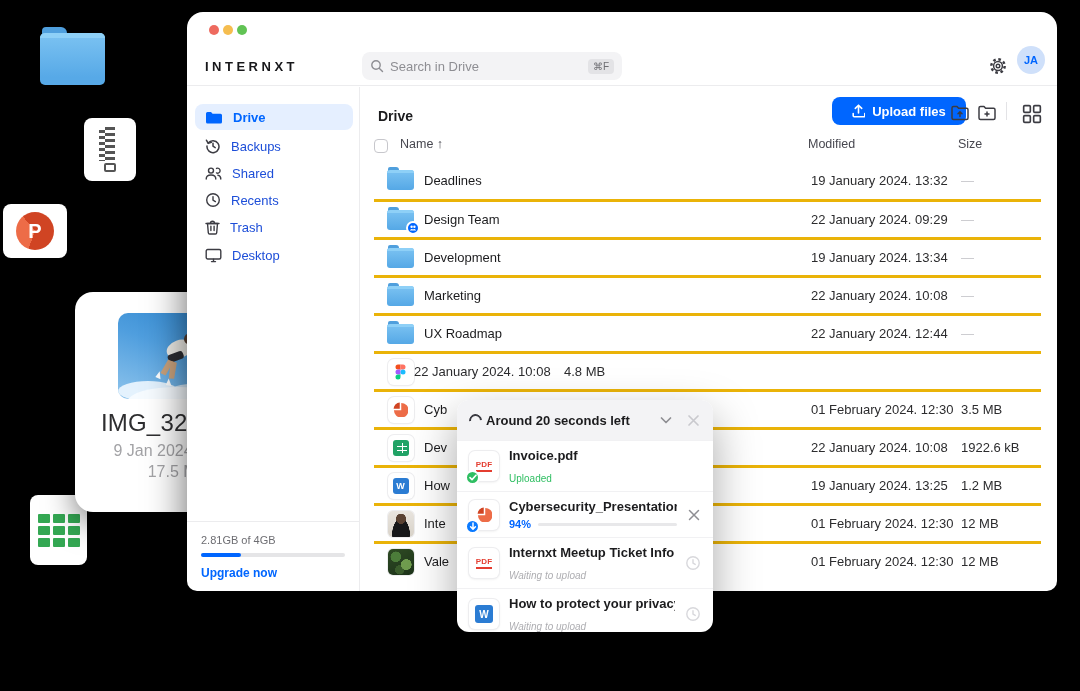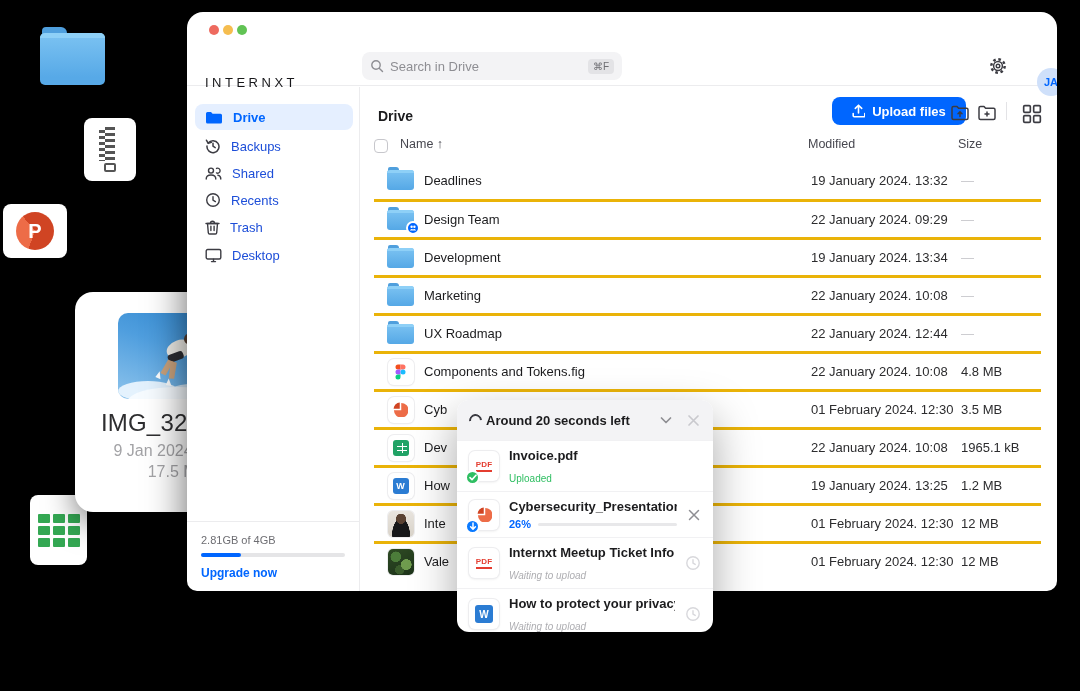--- a/index.html
+++ b/index.html
@@ -34,30 +34,30 @@
       overflow:hidden; background:linear-gradient(200deg,#2f86cf 0%,#4f9ede 45%,#8ec4ec 100%); }
   #preview-name { margin-top:117px; font-size:24px; color:#2e2e30; letter-spacing:.2px; }
   #preview-date { margin-top:5px; font-size:16px; color:#a3a3a6; }
   #preview-size { margin-top:3px; font-size:16px; color:#a3a3a6; }
 
   
   #app { left:187px; top:12px; width:870px; height:579px; background:#fff;
       border-radius:16px 16px 10px 10px; box-shadow:0 12px 40px rgba(0,0,0,.6); overflow:hidden; }
   .dot { width:10px; height:10px; border-radius:50%; }
   #header { position:absolute; left:0; top:0; right:0; height:74px; border-bottom:1px solid #ececee; }
-  #brand { position:absolute; left:18px; top:63px; font-size:13px; font-weight:400;
+  #brand { position:absolute; left:18px; top:47px; font-size:13px; font-weight:700;
       letter-spacing:3.5px; color:#17171a; }
   #searchbar { position:absolute; left:175px; top:40px; width:260px; height:28px; background:#f3f3f5;
       border-radius:8px; display:flex; align-items:center; padding:0 8px; gap:6px; }
   #searchbar input { flex:1; border:0; background:transparent; outline:none; font-size:13px; color:#3a3a3c; }
   #searchbar input::placeholder { color:#8e8e93; }
   .kbd { background:#e3e3e6; color:#6d6d72; border-radius:4px; font-size:10px; padding:2px 5px; }
-  #avatar { position:absolute; left:830px; top:56px; width:28px; height:28px; border-radius:50%;
+  #avatar { position:absolute; left:830px; top:34px; width:28px; height:28px; border-radius:50%;
       background:#cfe0fa; color:#0066ff; font-size:11px; font-weight:bold;
-      display:flex; align-items:center; justify-content:center;margin-left:20px; }
+      display:flex; align-items:center; justify-content:center; }
 
   
   #sidebar { position:absolute; left:0; top:75px; bottom:0; width:173px; border-right:1px solid #ececee; }
   .side-item { position:absolute; left:8px; width:158px; height:26px; border-radius:8px;
       display:flex; align-items:center; gap:10px; padding:0 10px; font-size:13px; color:#1d4ed8; }
   .side-item.active { background:#e5efff; color:#0066ff; font-weight:bold; }
   .side-item svg { flex:0 0 auto; }
   #storage { position:absolute; left:0; right:0; bottom:0; height:70px; border-top:1px solid #ececee; padding:12px 14px 0; }
   #storage-usage { font-size:11px; color:#6d6d72; }
   #storage-track { margin-top:7px; height:4px; border-radius:2px; background:#e5e5e7; }
@@ -353,21 +353,20 @@
               <span class="mini-card">
             <svg width="11" height="16" viewBox="0 0 11 16">
               <path d="M0.5 3 a2.5 2.5 0 0 1 2.5-2.5 h2.5 v5 H3 A2.5 2.5 0 0 1 .5 3Z" fill="#f24e1e"></path>
               <path d="M5.5 .5 h2.5 a2.5 2.5 0 1 1 0 5 H5.5Z" fill="#ff7262"></path>
               <path d="M0.5 8 a2.5 2.5 0 0 1 2.5-2.5 h2.5 v5 H3 A2.5 2.5 0 0 1 .5 8Z" fill="#a259ff"></path>
               <circle cx="8" cy="8" r="2.5" fill="#1abcfe"></circle>
               <path d="M0.5 13 a2.5 2.5 0 0 1 2.5-2.5 h2.5 V13 a2.5 2.5 0 1 1-5 0Z" fill="#0acf83"></path>
             </svg>
               </span>
             </span>
-          <span class="rname">Components and Tokens.fig</span>
           <span class="rmod">22 January 2024. 10:08</span>
           <span class="rsize">4.8 MB</span>
         </div>
         <div class="row" style="top:228px;">
           <span class="ric">
               <span class="mini-card">
             <svg class="pie-ppt" viewBox="0 0 16 16">
               <path d="M8.8 8.8 V1 a7.8 7.8 0 1 1-7.8 7.8 Z" fill="#ed6c47"></path>
               <path d="M7.2 7.2 H.6 A7 7 0 0 1 7.2 .6 Z" fill="#d04423"></path>
             </svg>
@@ -378,21 +377,21 @@
           <span class="rsize">3.5 MB</span>
         </div>
         <div class="row" style="top:266px;">
           <span class="ric">
               <span class="mini-card">
                 <span class="sq-excel"></span>
               </span>
             </span>
           <span class="rname">Dev</span>
           <span class="rmod">22 January 2024. 10:08</span>
-          <span class="rsize">1965.1 kB</span>
+          <span class="rsize">1922.6 kB</span>
         </div>
         <div class="row" style="top:304px;">
           <span class="ric">
               <span class="mini-card">
                 <span class="sq-word">W</span>
               </span>
             </span>
           <span class="rname">How</span>
           <span class="rmod">19 January 2024. 13:25</span>
           <span class="rsize">1.2 MB</span>
@@ -452,21 +451,21 @@
         </svg>
         <span class="up-badge blue">
           <svg width="8" height="9" viewBox="0 0 8 9">
               <path d="M4 1 V7 M1.6 4.8 L4 7.2 L6.4 4.8" fill="none" stroke="#fff" stroke-width="1.5" stroke-linecap="round" stroke-linejoin="round"></path>
             </svg>
         </span>
         </span>
       <span class="up-body">
         <div class="up-name">Cybersecurity_Presentation.ppt</div>
         <div class="prog-row">
-          <span class="prog-pct">26%</span>
+          <span class="prog-pct">94%</span>
           <span class="prog-track"><span class="prog-fill" style="width: 26%;"></span></span>
         </div>
       </span>
       <span class="up-right">
         <svg width="14" height="14" viewBox="0 0 14 14">
             <path d="M2.5 2.5 L11.5 11.5 M11.5 2.5 L2.5 11.5" stroke="#8e8e93" stroke-width="1.5" stroke-linecap="round"></path>
           </svg>
       </span>
     </div>
 

